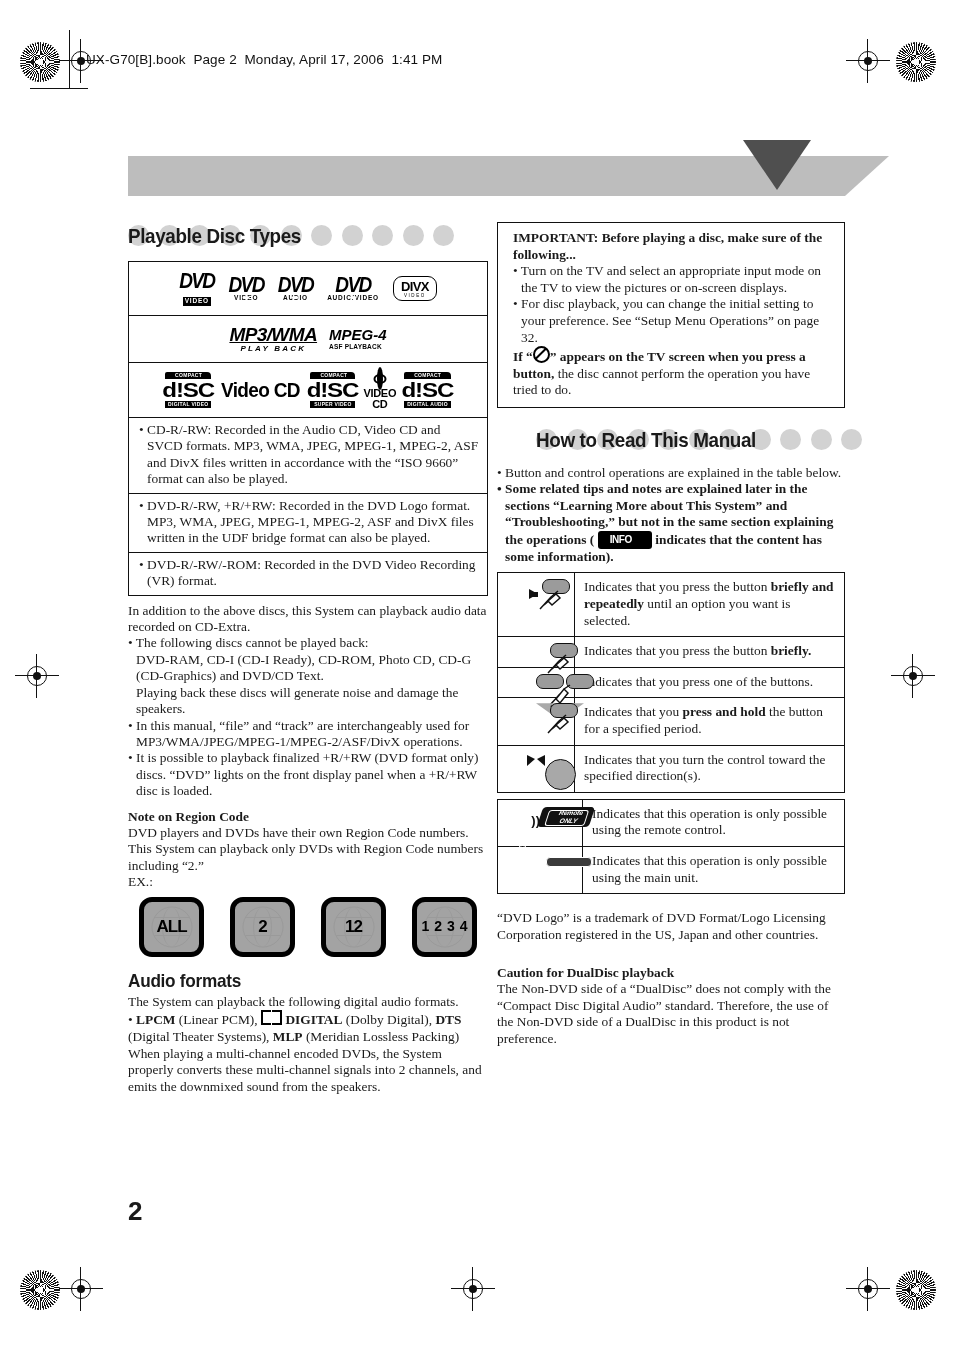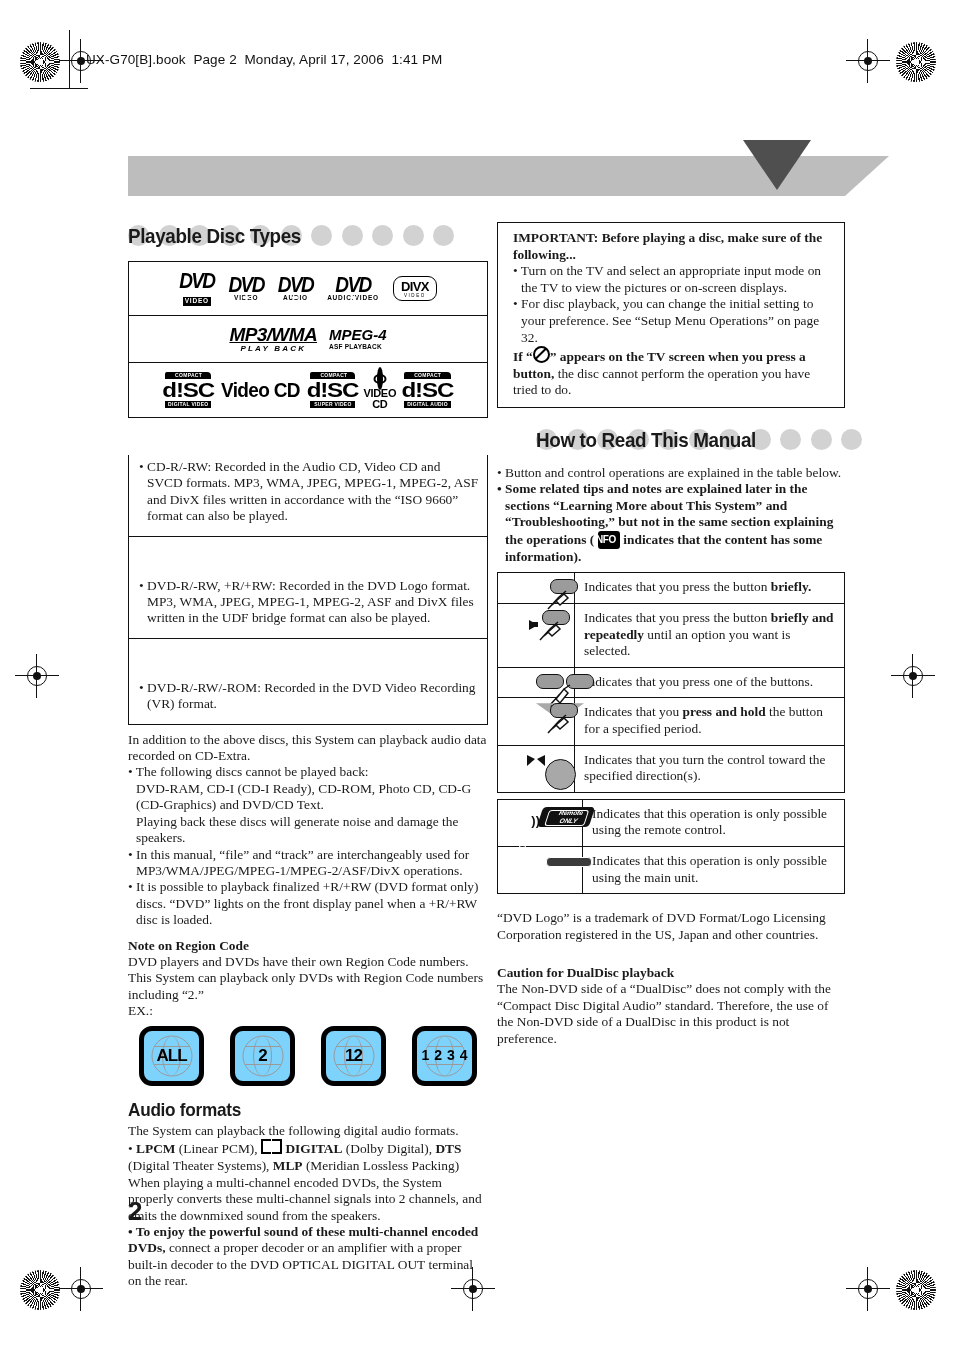--- a/index.html
+++ b/index.html
@@ -102,38 +102,38 @@
   .svcd{display:inline-block;text-align:center;position:relative;}
   .svcd .ell{width:46px;height:26px;border:3px solid #000;border-radius:50%;
     transform:rotate(-28deg);margin:0 auto 1px;position:relative;}
   .svcd .ell::after{content:"";position:absolute;left:50%;top:50%;width:9px;height:6px;
     border:2.5px solid #000;border-radius:50%;transform:translate(-50%,-50%);}
   .svcd .w{font-family:"Liberation Sans",sans-serif;font-weight:bold;font-size:11px;
     letter-spacing:-.3px;color:#000;display:block;line-height:11px;}
 
   
   .txtbox{border:1.6px solid #111;border-top:none;}
-  .txtrow{border-bottom:1.6px solid #111;padding:4px 8px 11px 10px;margin-top:37px;}
+  .txtrow{border-bottom:1.6px solid #111;padding:4px 8px 5px 10px;}
   .txtrow:last-child{border-bottom:none;}
   .txtrow p{margin:0;font-size:13.4px;line-height:16.4px;text-indent:-8px;padding-left:8px;}
 
   
   .prose{font-size:13.4px;line-height:16.4px;margin:7px 0 0;}
   .prose p{margin:0;}
   .prose .bul{text-indent:-8px;padding-left:8px;}
   .prose .ind{padding-left:8px;}
   .sub-head{font-weight:bold;font-size:13.4px;line-height:16.4px;margin:9px 0 0;}
   .h2{font-family:"Liberation Sans",sans-serif;font-weight:bold;font-size:18.5px;
     letter-spacing:-.3px;margin:13px 0 2px;transform:scaleX(.93);
     transform-origin:left center;}
 
   
   .regrow{display:flex;gap:26px;justify-content:center;margin:6px 0 0;}
   .regico{width:55px;height:50px;border:5px solid #000;border-radius:13px;
-    position:relative;background:#7dd3fc;display:flex;align-items:center;justify-content:center;}
+    position:relative;background:#a3a3a3;display:flex;align-items:center;justify-content:center;}
   .globe{position:absolute;left:50%;top:50%;transform:translate(-50%,-50%);
     width:39px;height:39px;border-radius:50%;border:1.5px solid #9a9a9a;overflow:hidden;}
   .globe::before{content:"";position:absolute;left:50%;top:0;transform:translateX(-50%);
     width:17px;height:100%;border-left:1.5px solid #9a9a9a;border-right:1.5px solid #9a9a9a;
     border-radius:50%;}
   .globe::after{content:"";position:absolute;top:50%;left:0;transform:translateY(-50%);
     width:100%;height:17px;border-top:1.5px solid #9a9a9a;border-bottom:1.5px solid #9a9a9a;}
   .reglbl{position:relative;z-index:3;font-family:"Liberation Sans",sans-serif;
     font-weight:bold;font-size:17px;color:#000;letter-spacing:-1px;line-height:15px;
     text-align:center;}
@@ -147,21 +147,21 @@
   
   .important{border:1.6px solid #111;padding:7px 9px 8px 15px;}
   .important p{margin:0;font-size:13.4px;line-height:16.6px;}
   .important .bul{text-indent:-8px;padding-left:8px;}
   .nosign{display:inline-block;width:13px;height:13px;border:2px solid #000;
     border-radius:50%;position:relative;vertical-align:-2px;}
   .nosign::after{content:"";position:absolute;left:50%;top:-2px;width:2px;height:15px;
     background:#000;transform:translateX(-50%) rotate(45deg);}
   .infobadge{display:inline-block;background:#000;color:#fff;border-radius:3px;
     font-family:"Liberation Sans",sans-serif;font-weight:bold;font-size:10px;
-    padding:1px 4px;letter-spacing:-.4px;vertical-align:1px;}
+    padding:1px 20px;letter-spacing:-.4px;vertical-align:1px;}
 
   
   .optable{border:1.6px solid #111;border-collapse:collapse;width:100%;margin-top:7px;}
   .optable td{border:1.6px solid #111;vertical-align:top;}
   .optable td.ic{width:68px;padding:5px 4px 7px;text-align:center;}
   .optable td.tx{padding:6px 7px 7px 9px;font-size:13.4px;line-height:16.6px;}
   .optable2{margin-top:6px;}
   .optable2 td.ic{width:76px;}
 
   
@@ -379,21 +379,20 @@
           <span class="reglbl quad">1234</span>
         </span>
       </div>
     </div>
 
     <div>
       <div class="h2">Audio formats</div>
       <p class="prose" style="margin-top:0">The System can playback the following digital audio formats.</p>
       <p class="prose bul" style="margin-top:0"><span>• </span><b>LPCM</b><span> (Linear PCM), </span><span class="dolby"><span></span><span></span></span> <b>DIGITAL</b><span> (Dolby Digital), </span><b>DTS</b><span> (Digital Theater Systems), </span><b>MLP</b><span> (Meridian Lossless Packing)</span></p>
       <p class="prose" style="margin-top:0">When playing a multi-channel encoded DVDs, the System properly converts these multi-channel signals into 2 channels, and emits the downmixed sound from the speakers.</p>
-      <p class="prose bul" style="margin-top:0"><b>• To enjoy the powerful sound of these multi-channel encoded DVDs,</b><span> connect a proper decoder or an amplifier with a proper built-in decoder to the DVD OPTICAL DIGITAL OUT terminal on the rear.</span></p>
     </div>
   </div>
 
   <div class="col-right">
 
     <div class="important">
       <p><b>IMPORTANT: Before playing a disc, make sure of the following...</b></p>
       <p class="bul">• Turn on the TV and select an appropriate input mode on the TV to view the pictures or on-screen displays.</p>
       <p class="bul">• For disc playback, you can change the initial setting to your preference. See “Setup Menu Operations” on page 32.</p>
       <p><b>If “</b><span class="nosign"></span><b>” appears on the TV screen when you press a button,</b><span> the disc cannot perform the operation you have tried to do.</span></p>
@@ -417,51 +416,51 @@
     </div>
 
     <div class="prose" style="margin-top:2px">
       <p class="bul">• Button and control operations are explained in the table below.</p>
       <p class="bul"><b>• Some related tips and notes are explained later in the sections “Learning More about This System” and “Troubleshooting,” but not in the same section explaining the operations ( </b><span class="infobadge">INFO</span><b> indicates that the content has some information).</b></p>
     </div>
 
     <table class="optable">
       <tbody>
           <tr>
-        <td class="ic">
-          <span class="btnart">
-            <span class="key" style="left:14px;top:1px;"></span>
-            <span class="hand" style="left:10px;top:9px;">
-              <svg width="30" height="24" viewBox="0 0 30 24">
-                    <path d="M2 22 L13 10 M13 10 L20 4 M6 18 L13 12" stroke="#111" stroke-width="1.5" fill="none"></path>
-                    <path d="M10 14 L18 7 L22 11 L14 18 Z" fill="#fff" stroke="#111" stroke-width="1.5"></path>
-                  </svg>
-            </span>
-          </span>
-        </td>
-        <td class="tx"><span>Indicates that you press the button </span><b>briefly.</b></td>
-      </tr>
-      <tr>
         <td class="ic">
           <span class="btnart">
             <span class="key" style="left:6px;top:1px;"></span>
             <span class="hand" style="left:2px;top:9px;">
               <svg width="30" height="24" viewBox="0 0 30 24">
                     <path d="M2 22 L13 10 M13 10 L20 4 M6 18 L13 12" stroke="#111" stroke-width="1.5" fill="none"></path>
                     <path d="M10 14 L18 7 L22 11 L14 18 Z" fill="#fff" stroke="#111" stroke-width="1.5"></path>
                   </svg>
             </span>
             <span class="arrowR"></span>
           </span>
         </td>
         <td class="tx"><span>Indicates that you press the button </span><b>briefly and repeatedly</b><span> until an option you want is selected.</span></td>
       </tr>
       <tr>
         <td class="ic">
           <span class="btnart">
+            <span class="key" style="left:14px;top:1px;"></span>
+            <span class="hand" style="left:10px;top:9px;">
+              <svg width="30" height="24" viewBox="0 0 30 24">
+                    <path d="M2 22 L13 10 M13 10 L20 4 M6 18 L13 12" stroke="#111" stroke-width="1.5" fill="none"></path>
+                    <path d="M10 14 L18 7 L22 11 L14 18 Z" fill="#fff" stroke="#111" stroke-width="1.5"></path>
+                  </svg>
+            </span>
+          </span>
+        </td>
+        <td class="tx"><span>Indicates that you press the button </span><b>briefly.</b></td>
+      </tr>
+      <tr>
+        <td class="ic">
+          <span class="btnart">
             <span class="key" style="left:0px;top:1px;"></span>
             <span class="key" style="left:30px;top:1px;"></span>
             <span class="hand" style="left:12px;top:10px;">
               <svg width="30" height="24" viewBox="0 0 30 24">
                     <path d="M2 22 L12 11 M16 6 L22 2" stroke="#111" stroke-width="1.5" fill="none"></path>
                     <path d="M8 16 L16 6 L20 10 L12 20 Z" fill="#fff" stroke="#111" stroke-width="1.5"></path>
                   </svg>
             </span>
           </span>
         </td>

